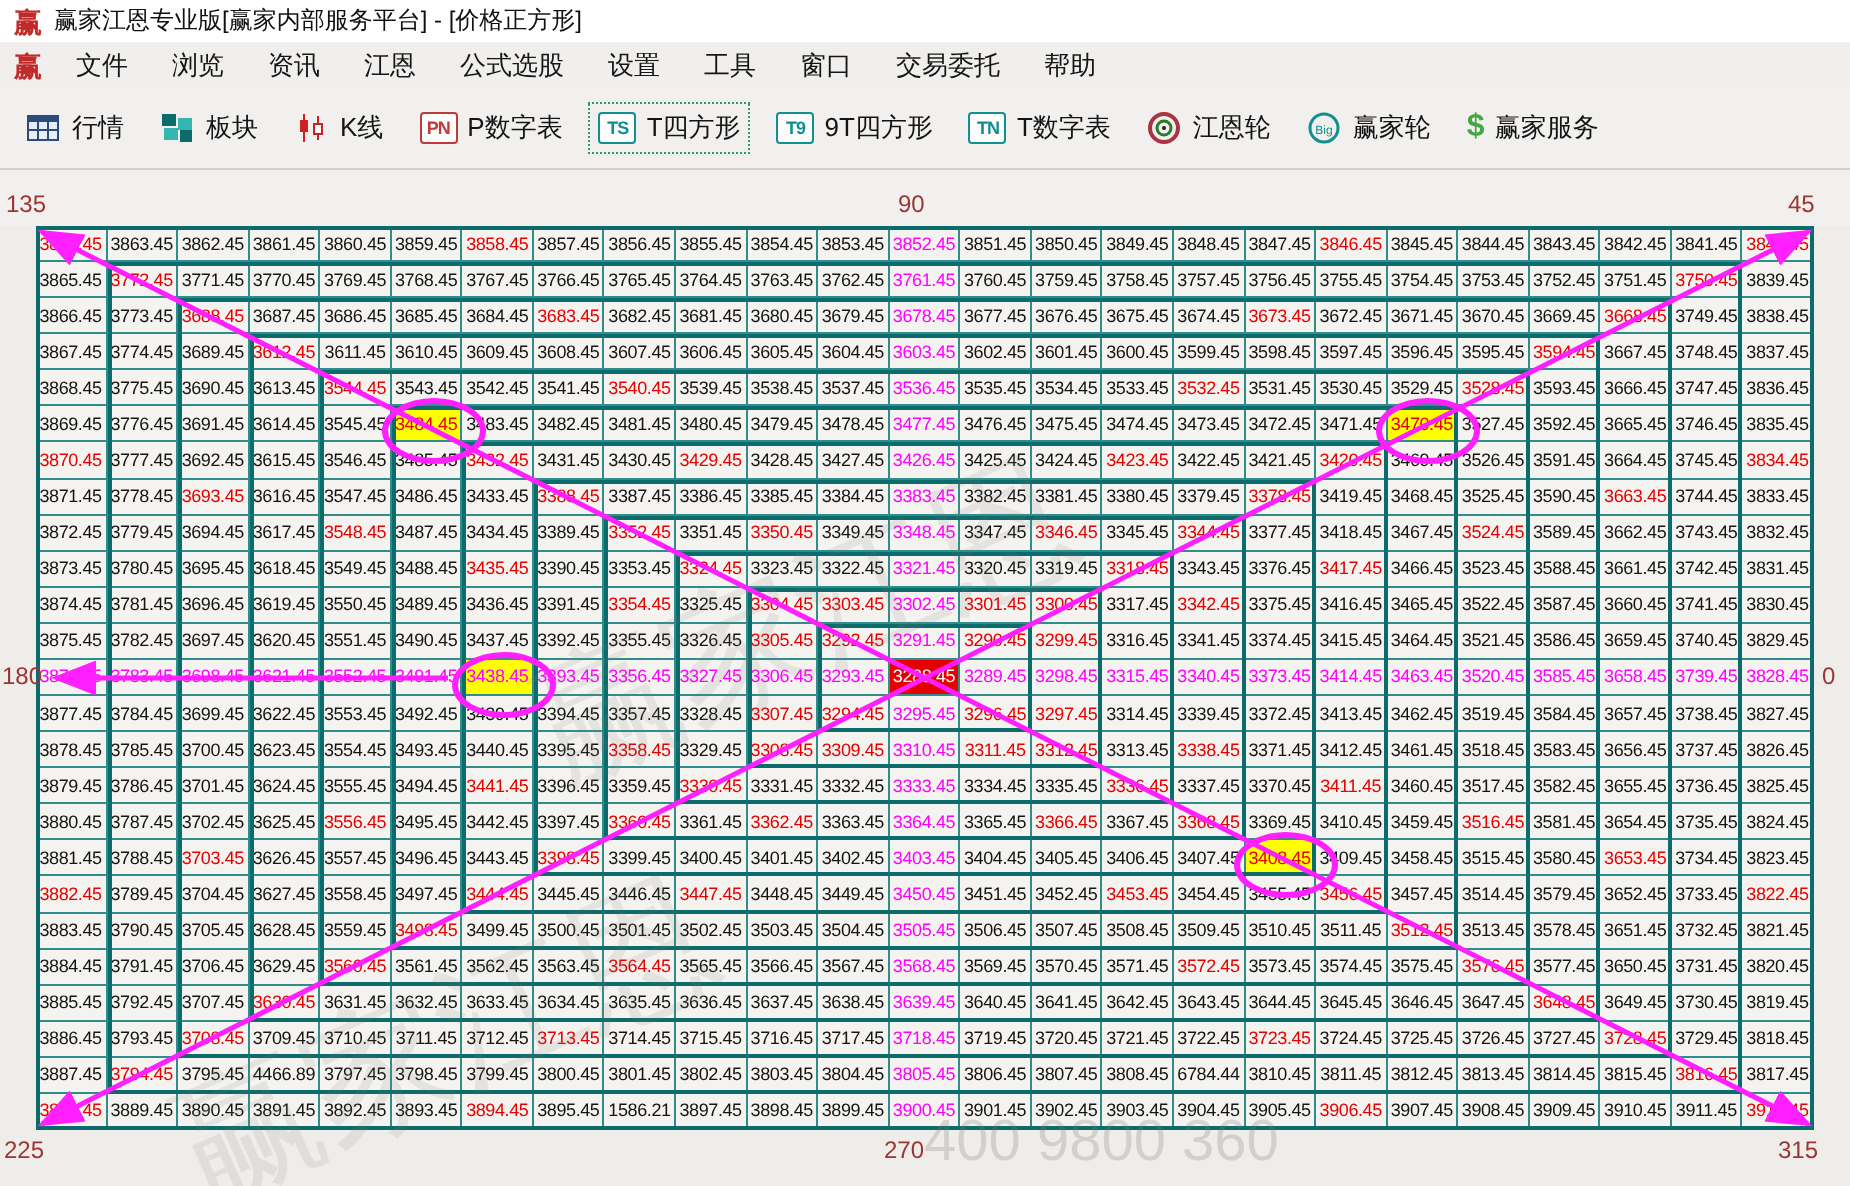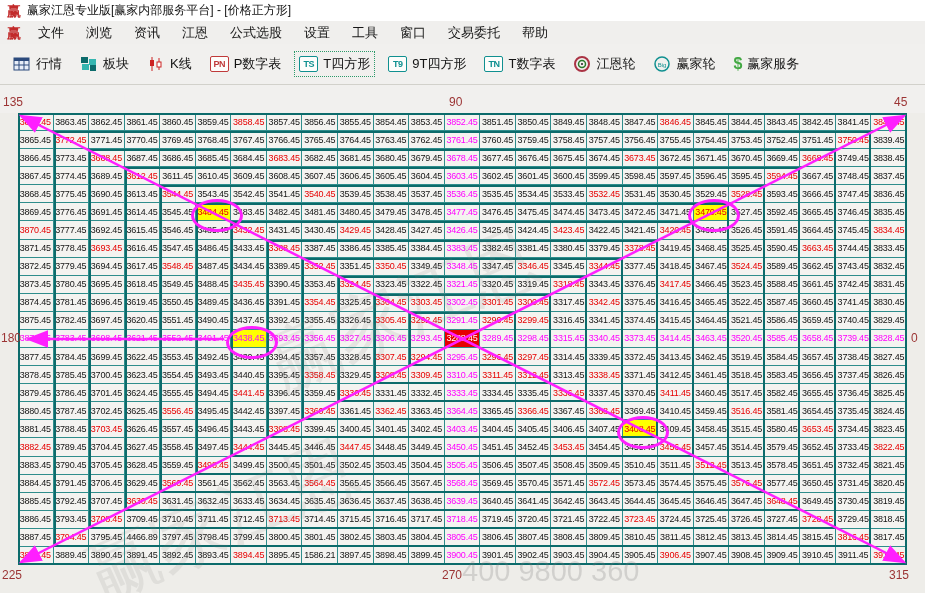--- a/index.html
+++ b/index.html
@@ -753,21 +753,21 @@
       <div class="cell">3799.45</div>
       <div class="cell">3800.45</div>
       <div class="cell">3801.45</div>
       <div class="cell">3802.45</div>
       <div class="cell">3803.45</div>
       <div class="cell">3804.45</div>
       <div class="cell m">3805.45</div>
       <div class="cell">3806.45</div>
       <div class="cell">3807.45</div>
       <div class="cell">3808.45</div>
-      <div class="cell">3809.45</div>
+      <div class="cell">6784.44</div>
       <div class="cell">3810.45</div>
       <div class="cell">3811.45</div>
       <div class="cell">3812.45</div>
       <div class="cell">3813.45</div>
       <div class="cell">3814.45</div>
       <div class="cell">3815.45</div>
       <div class="cell r">3816.45</div>
       <div class="cell">3817.45</div>
       <div class="cell r">3888.45</div>
       <div class="cell">3889.45</div>

